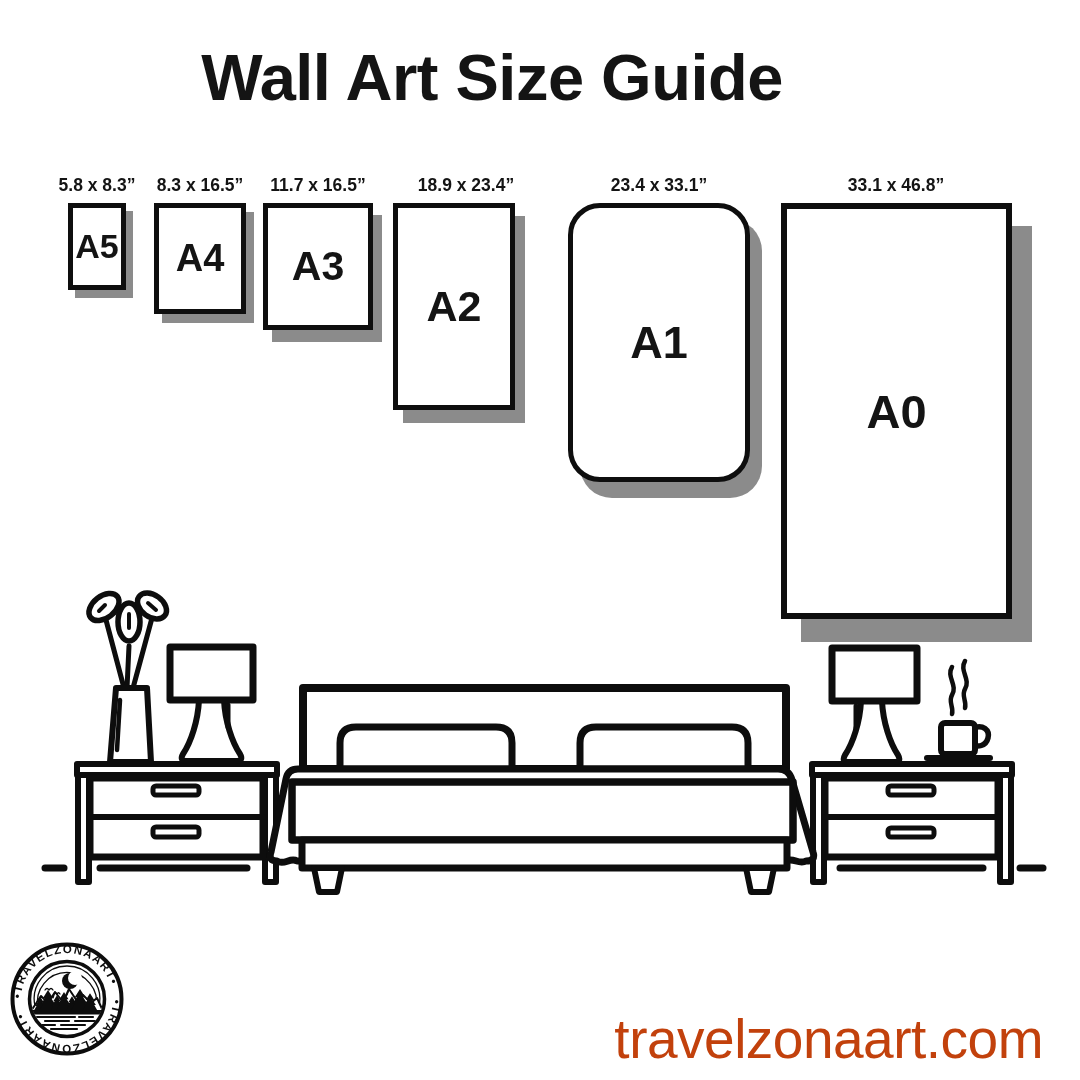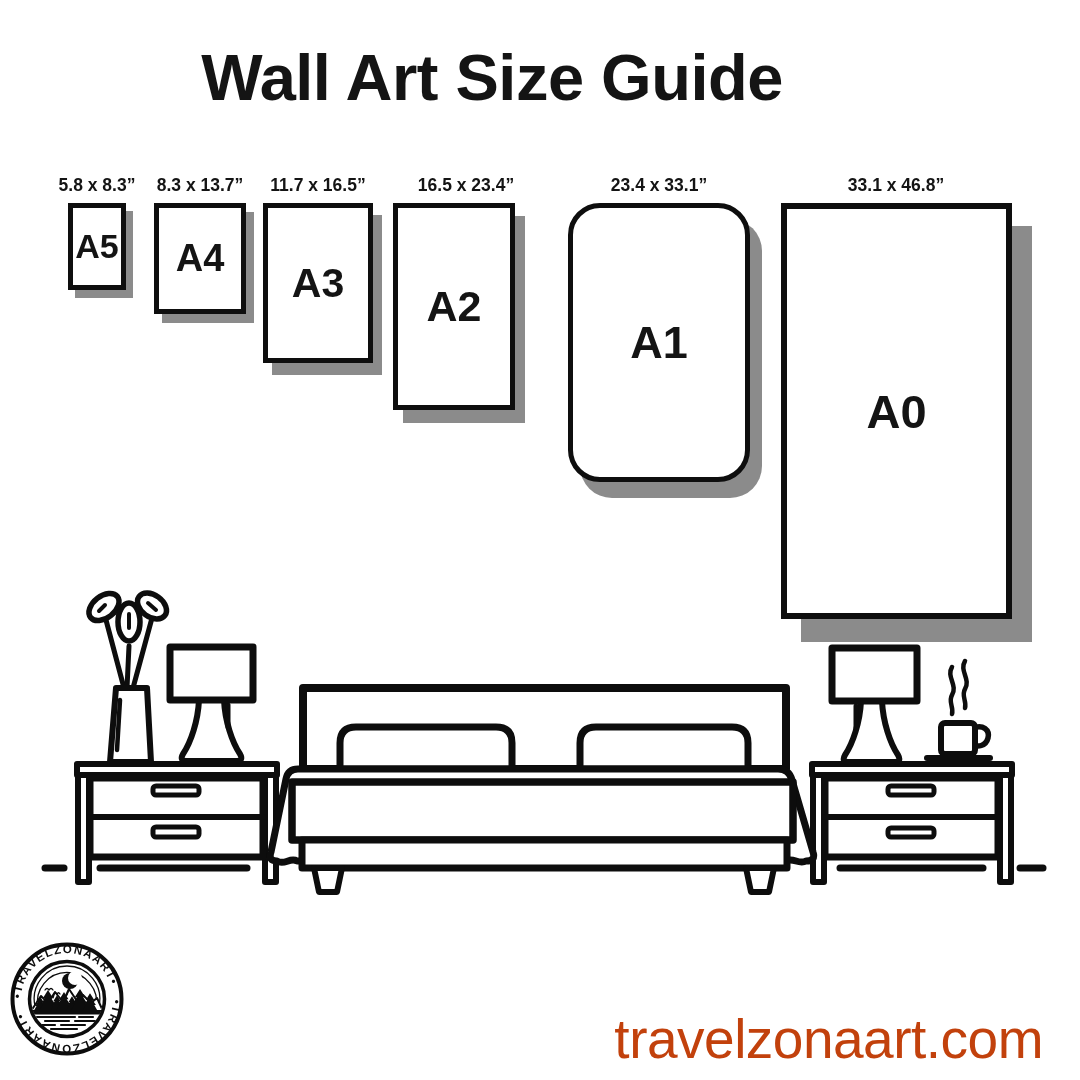--- a/index.html
+++ b/index.html
@@ -17,43 +17,43 @@
   }
   .size-box{
     position:absolute;top:203px;box-sizing:border-box;background:#fff;
     border:5px solid #0e0e0e;display:flex;align-items:center;justify-content:center;
     font-weight:bold;color:#141414;
   }
   .dim-a5{left:-13px;} .dim-a4{left:90px;} .dim-a3{left:208px;}
   .dim-a2{left:356px;} .dim-a1{left:549px;} .dim-a0{left:786px;}
   .box-a5{left:68px;width:58px;height:87px;font-size:34px;box-shadow:7px 8px 0 0 #8b8b8b;}
   .box-a4{left:154px;width:92px;height:111px;font-size:38px;box-shadow:8px 9px 0 0 #8b8b8b;}
-  .box-a3{left:263px;width:110px;height:160px;font-size:41px;box-shadow:9px 12px 0 0 #8b8b8b;justify-content:center;}
+  .box-a3{left:263px;width:110px;height:127px;font-size:41px;box-shadow:9px 12px 0 0 #8b8b8b;justify-content:center;}
   .box-a2{left:393px;width:122px;height:207px;font-size:43px;box-shadow:10px 13px 0 0 #8b8b8b;}
   .box-a1{left:568px;width:182px;height:279px;font-size:45px;box-shadow:12px 16px 0 0 #8b8b8b;border-radius:32px;}
   .box-a0{left:781px;width:231px;height:416px;font-size:47px;border-width:6px;box-shadow:20px 23px 0 0 #8b8b8b;}
   .scene-svg{position:absolute;left:0;top:0;width:1080px;height:1080px;}
   .logo-svg{position:absolute;left:6px;top:938px;width:122px;height:122px;}
   .logo-ring-text{font-family:"Liberation Sans",sans-serif;font-weight:bold;font-size:11.5px;letter-spacing:1.4px;fill:#0d0d0d;}
   .website{
     position:absolute;top:1007px;right:37px;
     font-size:55px;font-weight:normal;letter-spacing:-0.5px;color:#c2410c;
   }
 </style>
 </head>
 <body>
 
 <div class="stage">
 
   <div class="page-title">Wall Art Size Guide</div>
 
   <div class="dim-label dim-a5">5.8 x 8.3”</div>
-  <div class="dim-label dim-a4">8.3 x 13.7”</div>
+  <div class="dim-label dim-a4">8.3 x 16.5”</div>
   <div class="dim-label dim-a3">11.7 x 16.5”</div>
-  <div class="dim-label dim-a2">16.5 x 23.4”</div>
+  <div class="dim-label dim-a2">18.9 x 23.4”</div>
   <div class="dim-label dim-a1">23.4 x 33.1”</div>
   <div class="dim-label dim-a0">33.1 x 46.8”</div>
 
   <div class="size-box box-a5">
       <span>A5</span>
     </div>
   <div class="size-box box-a4">
       <span>A4</span>
     </div>
   <div class="size-box box-a3">

